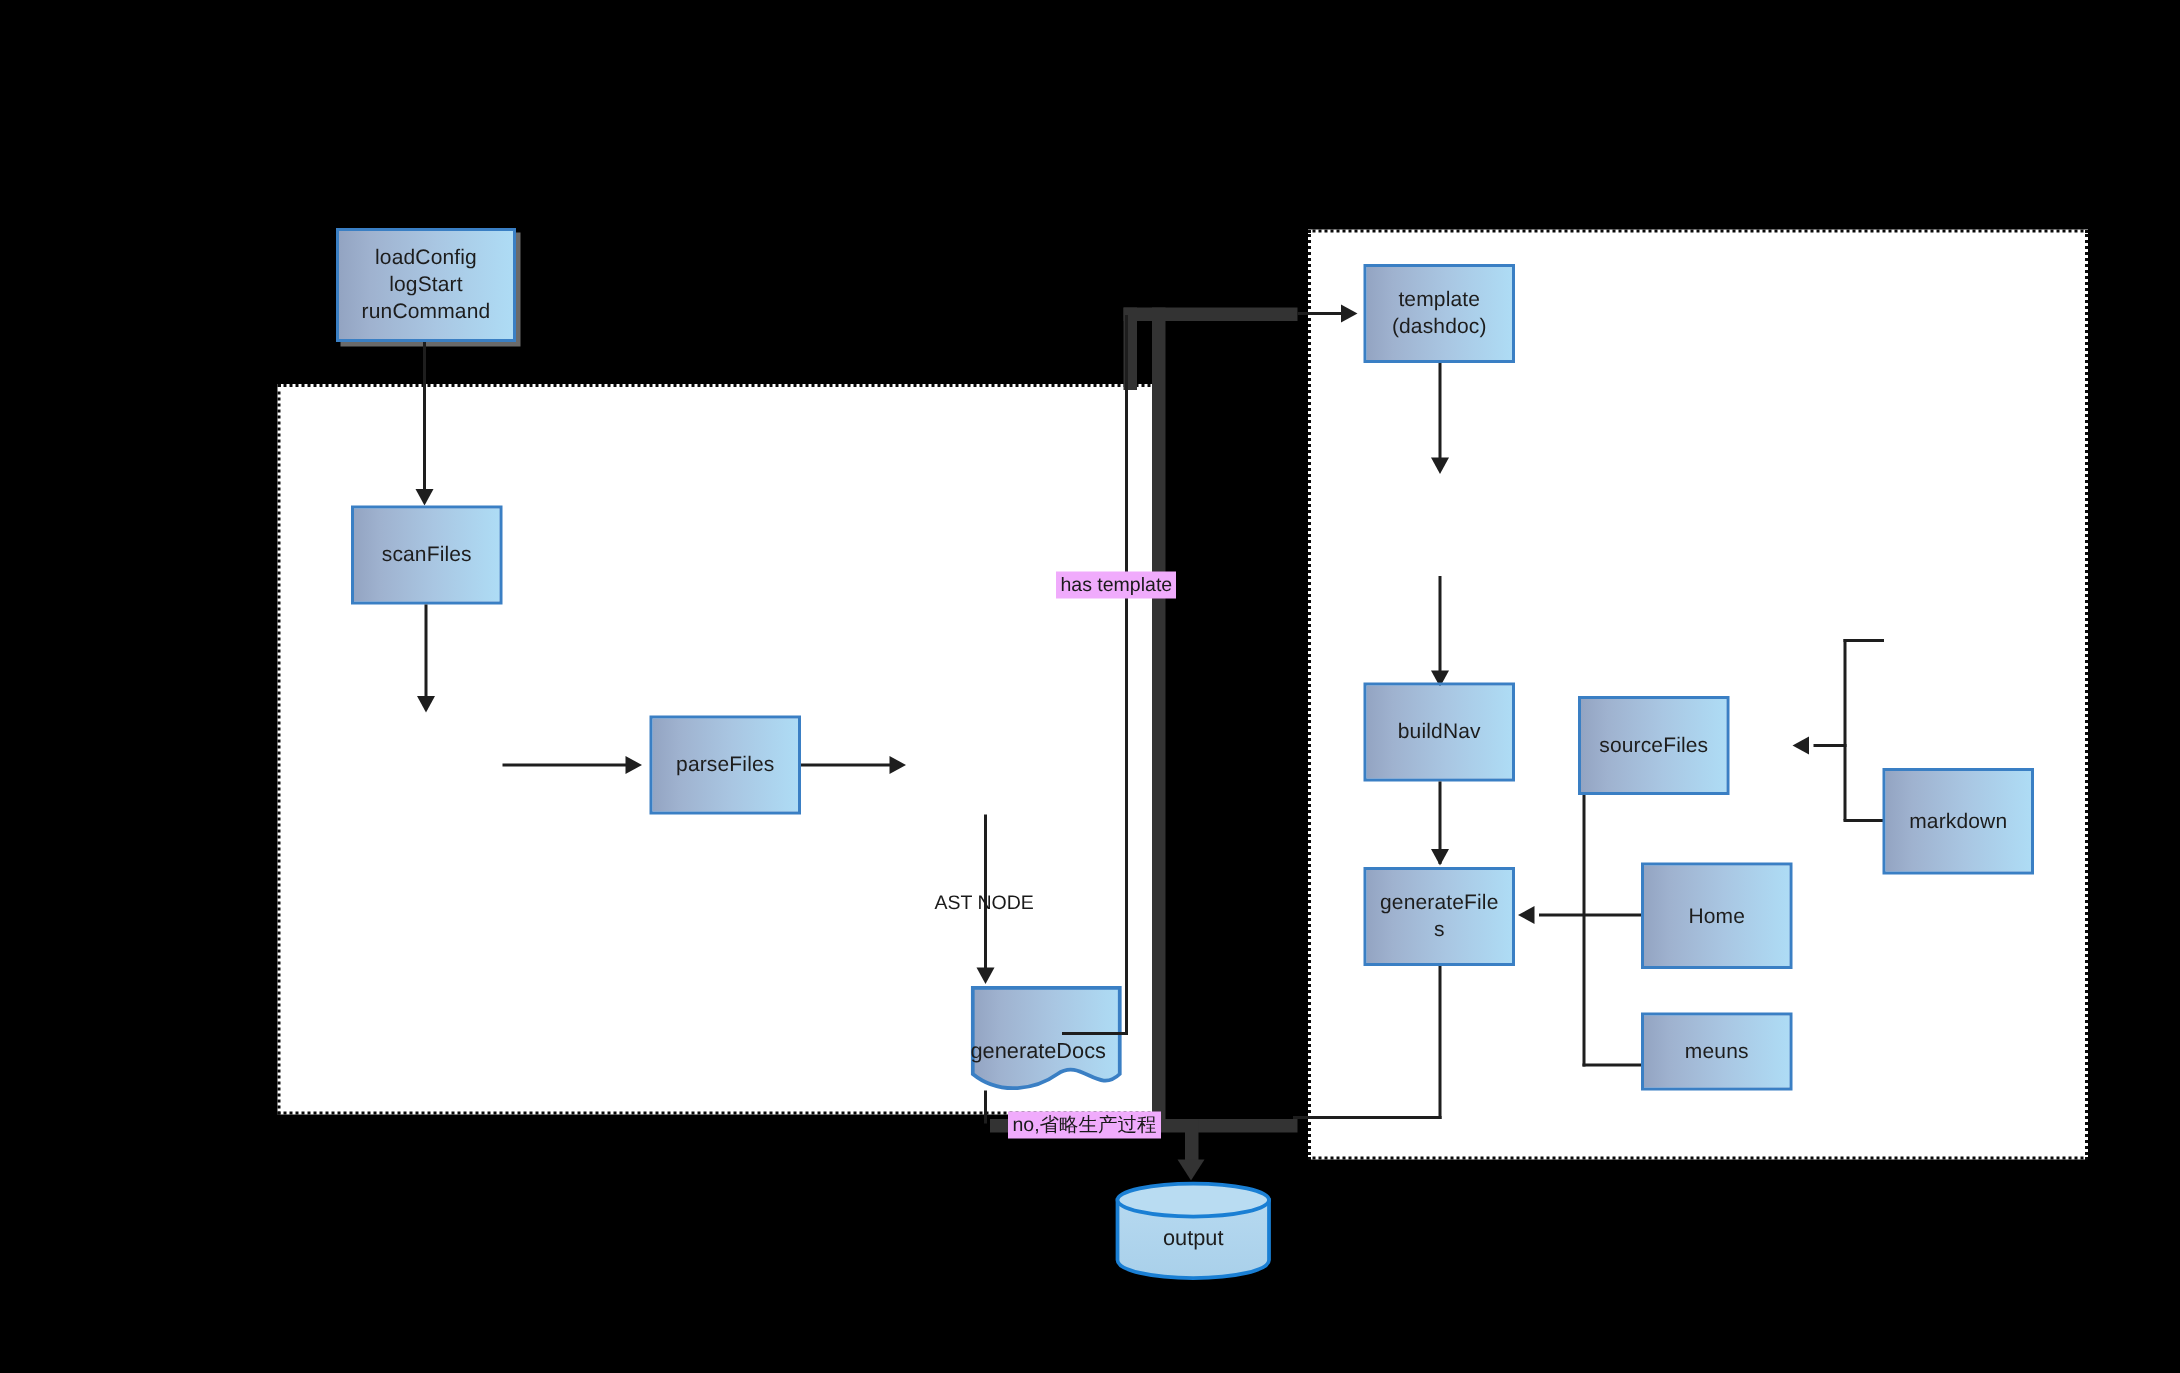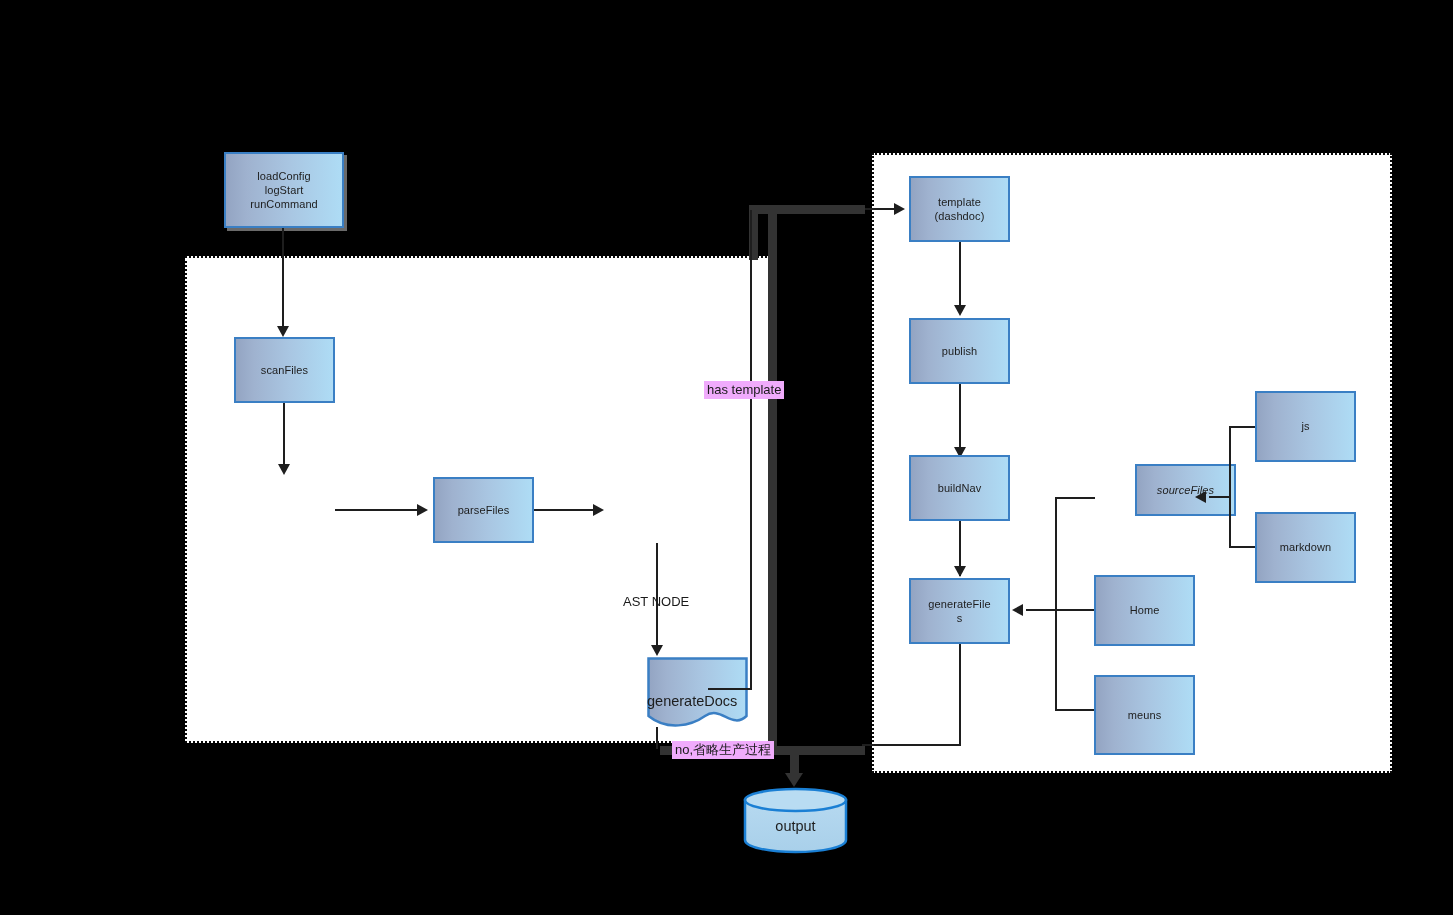--- a/index.html
+++ b/index.html
@@ -24,21 +24,21 @@
     border: 2px dotted #0a0a0a;
     box-sizing: border-box;
   }
   
   .node {
     position: absolute;
     box-sizing: border-box;
     border: 2px solid #3a7fc4;
     background: linear-gradient(to right, #93a4c2 0%, #9fb2cf 18%, #a9c6e2 55%, #aedcf5 100%);
     color: #1d1d1d;
-    font-size: 11px;
+    font-size: 14px;
     line-height: 1.28;
     display: flex;
     align-items: center;
     justify-content: center;
     text-align: center;
     letter-spacing: 0.1px;
   }
   .node .txt { display: block; padding: 0 4px; }
   .node.shadowed {
     box-shadow: 3px 3px 0 0 rgba(125,125,125,0.85);
@@ -193,23 +193,20 @@
   <div class="node" style="left:909px; top:176px; width:101px; height:66px;">
     <span class="txt">
       <span>template</span><br>
       <span>(dashdoc)</span>
     </span>
   </div>
 
   <div class="ln" style="left:959px; top:242px; width:2px; height:64px;"></div>
   <div class="arrow down" style="left:954px; top:305px;"></div>
 
-  <div class="node" style="left:909px; top:318px; width:101px; height:66px;">
-    <span class="txt">publish</span>
-  </div>
 
   <div class="ln" style="left:959px; top:384px; width:2px; height:64px;"></div>
   <div class="arrow down" style="left:954px; top:447px;"></div>
 
   <div class="node" style="left:909px; top:455px; width:101px; height:66px;">
     <span class="txt">buildNav</span>
   </div>
 
   <div class="ln" style="left:959px; top:521px; width:2px; height:55px;"></div>
   <div class="arrow down" style="left:954px; top:566px;"></div>
@@ -223,43 +220,40 @@
 
   <div class="ln" style="left:959px; top:644px; width:2px; height:102px;"></div>
   <div class="ln" style="left:862px; top:744px; width:99px; height:2px;"></div>
 
   <div class="ln" style="left:1055px; top:497px; width:2px; height:214px;"></div>
   <div class="ln" style="left:1055px; top:497px; width:40px; height:2px;"></div>
   <div class="ln" style="left:1055px; top:709px; width:40px; height:2px;"></div>
   <div class="ln" style="left:1026px; top:609px; width:70px; height:2px;"></div>
   <div class="arrow left" style="left:1012px; top:604px;"></div>
 
-  <div class="node" style="left:1135px; top:464px; width:101px; height:52px;font-style:italic;">
+  <div class="node" style="left:1052px; top:464px; width:101px; height:66px;">
     <span class="txt">sourceFiles</span>
   </div>
 
   <div class="ln" style="left:1229px; top:426px; width:2px; height:121px;"></div>
   <div class="ln" style="left:1229px; top:426px; width:27px; height:2px;"></div>
   <div class="ln" style="left:1229px; top:546px; width:27px; height:2px;"></div>
   <div class="ln" style="left:1209px; top:496px; width:22px; height:2px;"></div>
   <div class="arrow left" style="left:1195px; top:491px;"></div>
 
-  <div class="node" style="left:1255px; top:391px; width:101px; height:71px;">
-    <span class="txt">js</span>
-  </div>
 
   <div class="node" style="left:1255px; top:512px; width:101px; height:71px;">
     <span class="txt">markdown</span>
   </div>
 
   <div class="node" style="left:1094px; top:575px; width:101px; height:71px;">
     <span class="txt">Home</span>
   </div>
 
-  <div class="node" style="left:1094px; top:675px; width:101px; height:80px;">
+  <div class="node" style="left:1094px; top:675px; width:101px; height:52px;">
     <span class="txt">meuns</span>
   </div>
 
   <div class="cyl" style="left:743px; top:786px; width:105px; height:68px;">
     <svg width="105" height="68" viewBox="0 0 105 68">
       <defs>
         <linearGradient id="gradCyl" x1="0" y1="0" x2="0" y2="1">
           <stop offset="0%" stop-color="#b6d9f0"></stop>
           <stop offset="100%" stop-color="#a9d0ea"></stop>
         </linearGradient>

